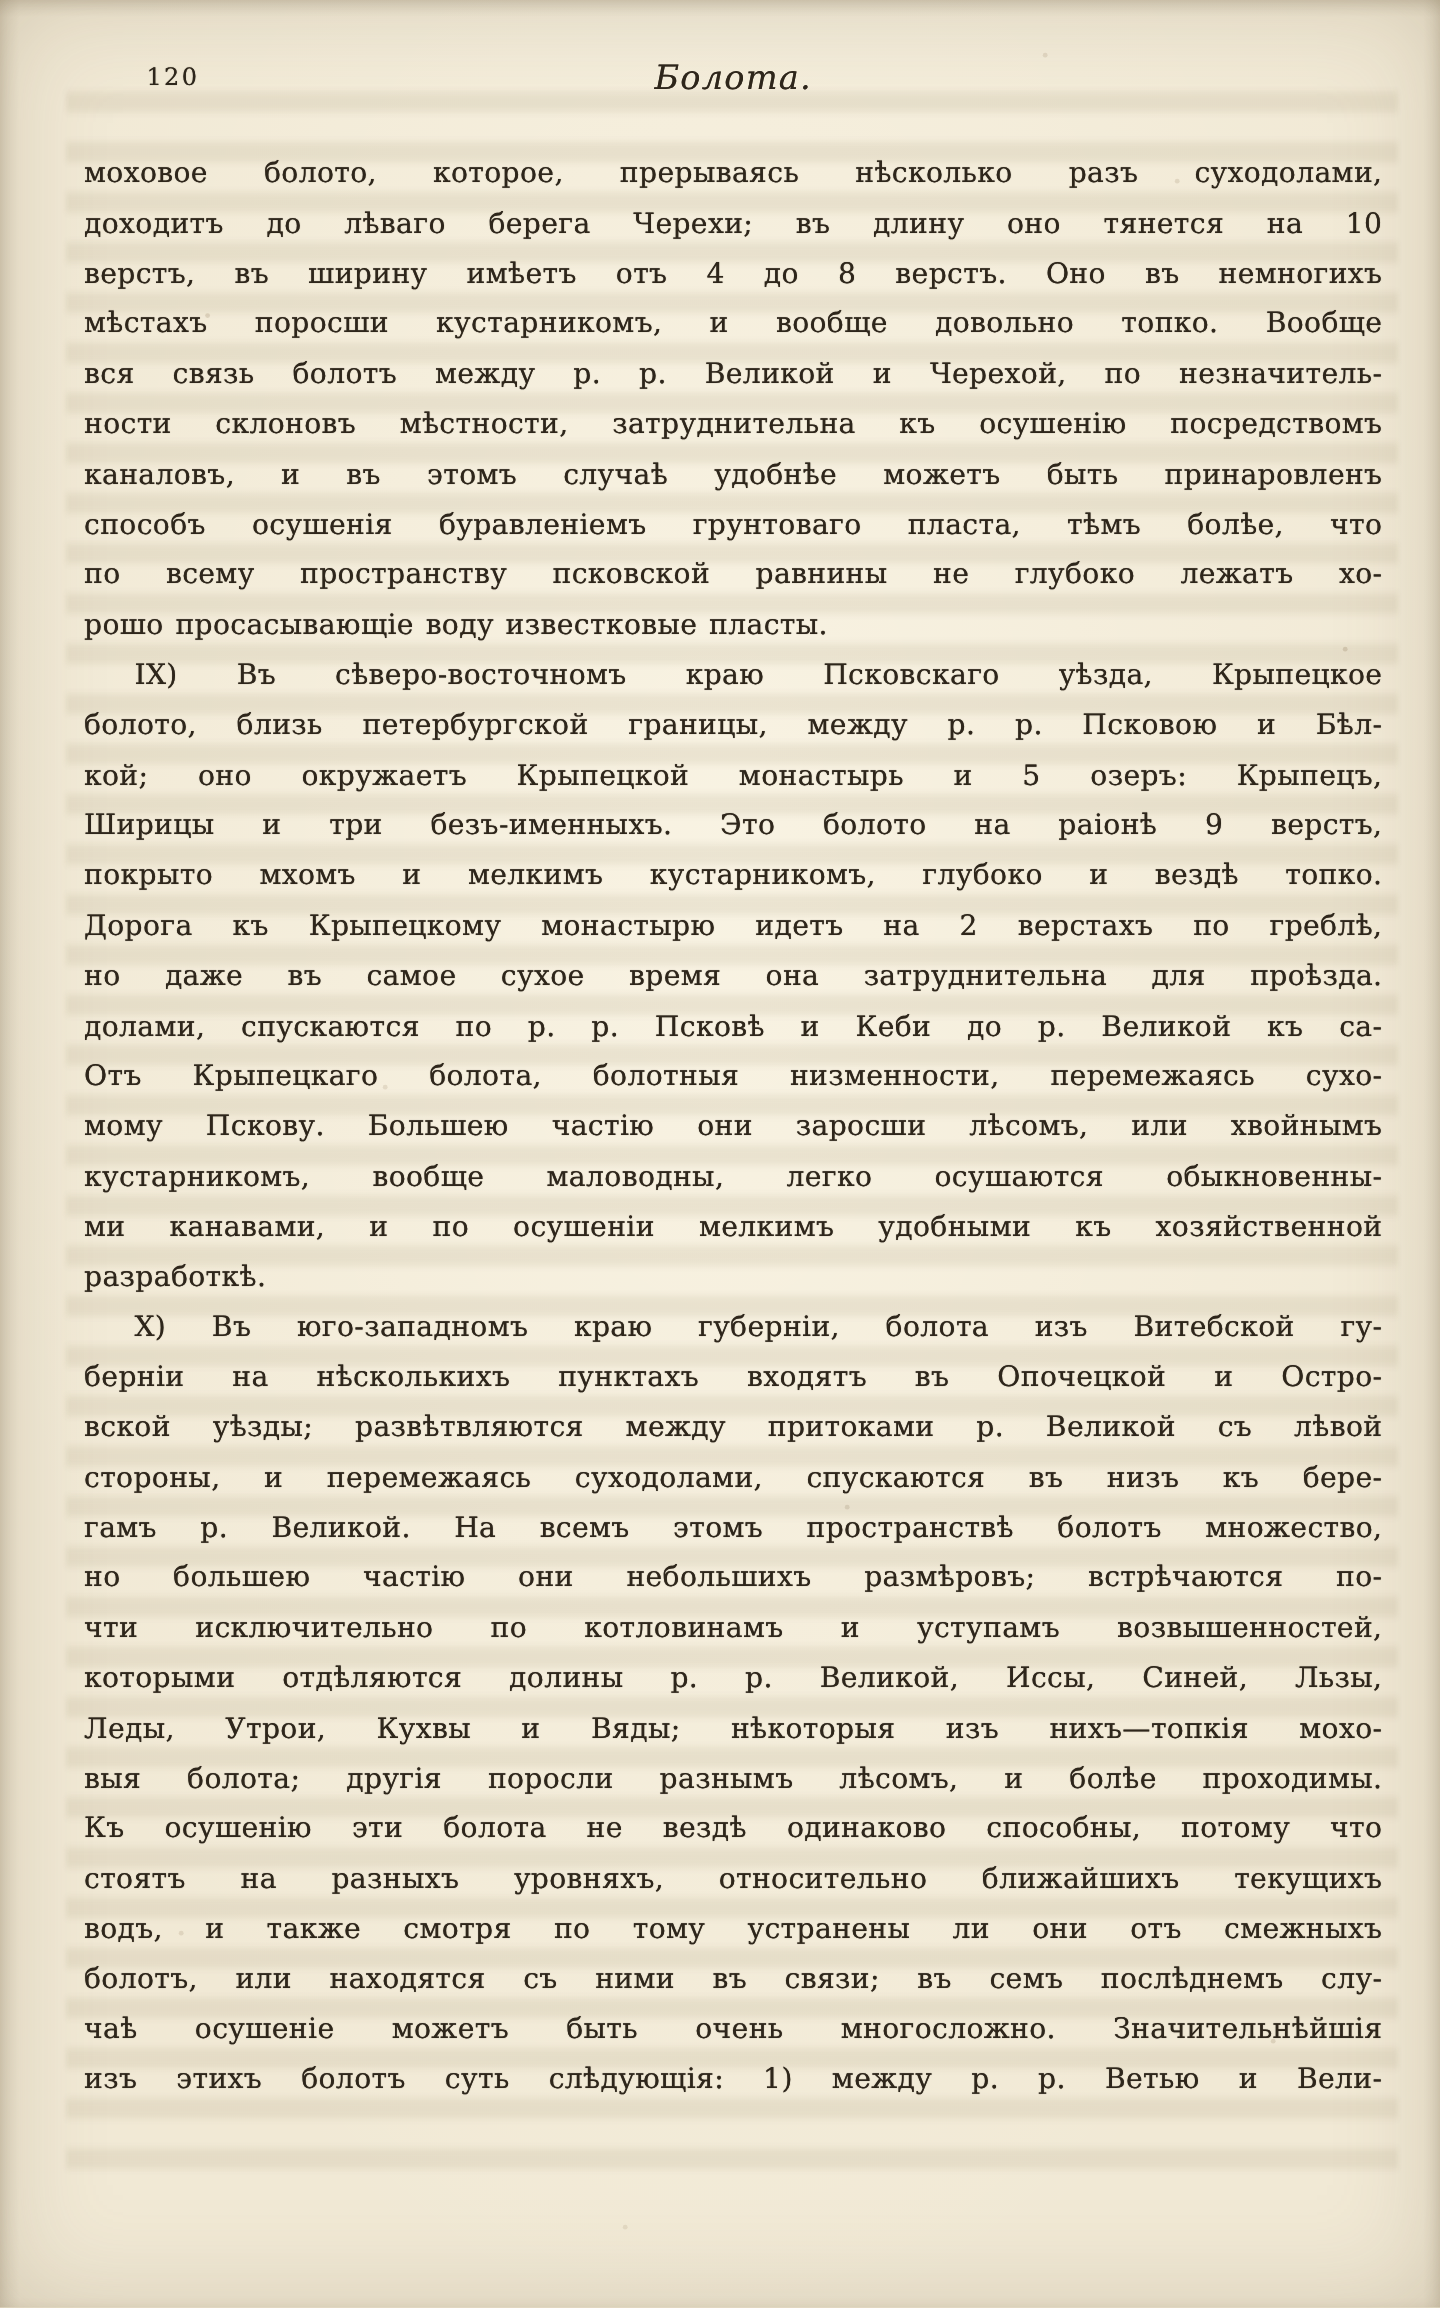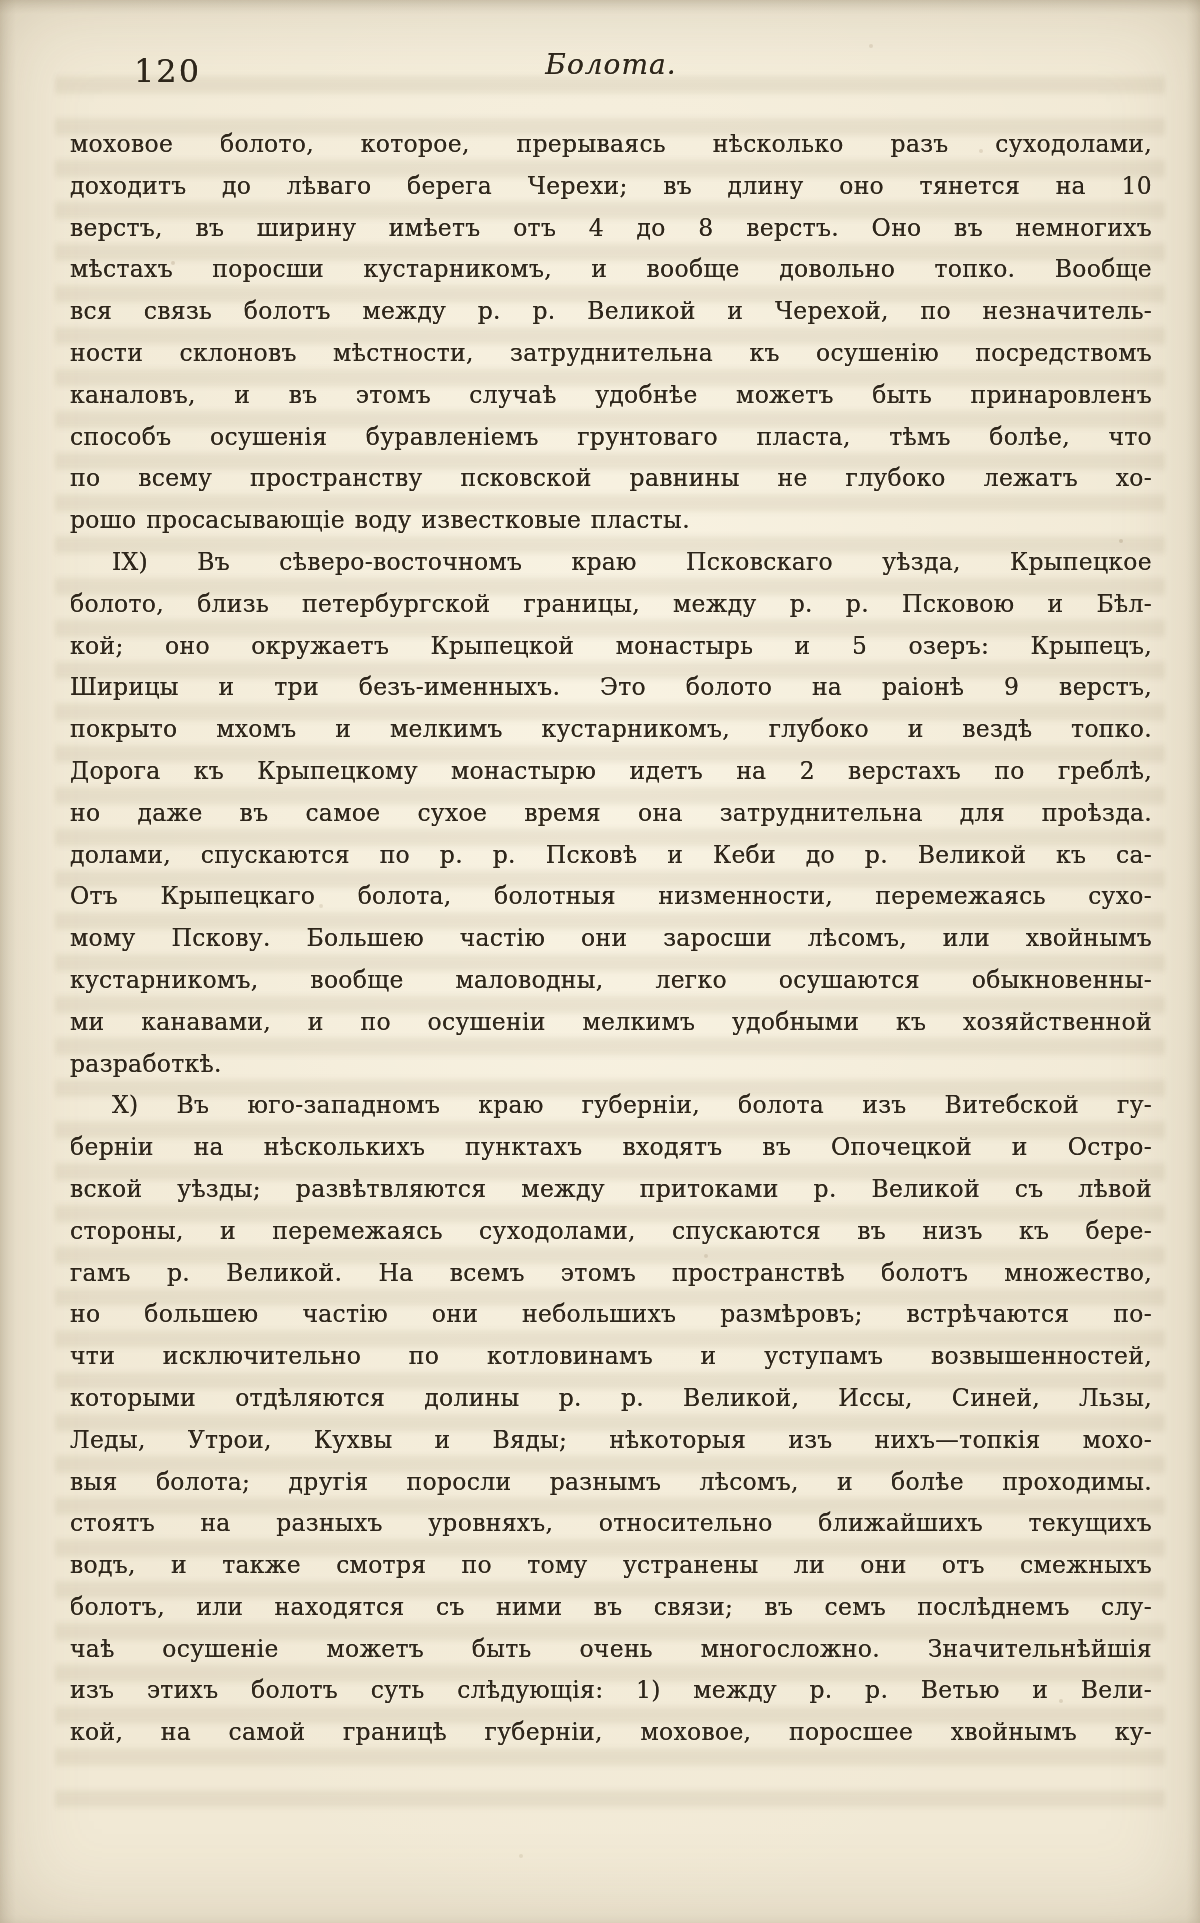--- a/index.html
+++ b/index.html
@@ -41,22 +41,22 @@
       1120px 540px 0 1px rgba(120,95,60,.2),
       320px 905px 0 1px rgba(120,95,60,.14),
       705px 1255px 0 1px rgba(120,95,60,.16),
       150px 1610px 0 1px rgba(120,95,60,.15),
       1060px 1700px 0 1px rgba(120,95,60,.17),
       520px 1855px 0 1px rgba(120,95,60,.12),
       870px 45px 0 1px rgba(120,95,60,.14);
     pointer-events:none;
   }
   .page-number{
-    position:absolute;left:134px;top:52px;
-    font-size:32px;letter-spacing:2px;
+    position:absolute;left:122px;top:52px;
+    font-size:20px;letter-spacing:2px;
     text-shadow:0 0 .6px rgba(46,38,27,.85);
   }
   .running-title{
     position:absolute;left:70px;width:1082px;top:48px;
     text-align:center;font-style:italic;font-size:28px;letter-spacing:1px;
     text-shadow:0 0 .5px rgba(46,38,27,.8);
   }
   .text-block{
     position:absolute;left:70px;top:124px;width:1082px;
     font-size:23.5px;line-height:41.8px;
@@ -116,21 +116,21 @@
       <div class="line indent">X) Въ юго-западномъ краю губерніи, болота изъ Витебской гу-</div>
       <div class="line">берніи на нѣсколькихъ пунктахъ входятъ въ Опочецкой и Остро-</div>
       <div class="line">вской уѣзды; развѣтвляются между притоками р. Великой съ лѣвой</div>
       <div class="line">стороны, и перемежаясь суходолами, спускаются въ низъ къ бере-</div>
       <div class="line">гамъ р. Великой. На всемъ этомъ пространствѣ болотъ множество,</div>
       <div class="line">но большею частію они небольшихъ размѣровъ; встрѣчаются по-</div>
       <div class="line">чти исключительно по котловинамъ и уступамъ возвышенностей,</div>
       <div class="line">которыми отдѣляются долины р. р. Великой, Иссы, Синей, Льзы,</div>
       <div class="line">Леды, Утрои, Кухвы и Вяды; нѣкоторыя изъ нихъ—топкія мохо-</div>
       <div class="line">выя болота; другія поросли разнымъ лѣсомъ, и болѣе проходимы.</div>
+      <div class="line">Къ осушенію эти болота не вездѣ одинаково способны, потому что</div>
       <div class="line">стоятъ на разныхъ уровняхъ, относительно ближайшихъ текущихъ</div>
       <div class="line">водъ, и также смотря по тому устранены ли они отъ смежныхъ</div>
       <div class="line">болотъ, или находятся съ ними въ связи; въ семъ послѣднемъ слу-</div>
       <div class="line">чаѣ осушеніе можетъ быть очень многосложно. Значительнѣйшія</div>
       <div class="line">изъ этихъ болотъ суть слѣдующія: 1) между р. р. Ветью и Вели-</div>
-      <div class="line">кой, на самой границѣ губерніи, моховое, поросшее хвойнымъ ку-</div>
     </div>
   </div>
 </div>
 
 </body></html>

